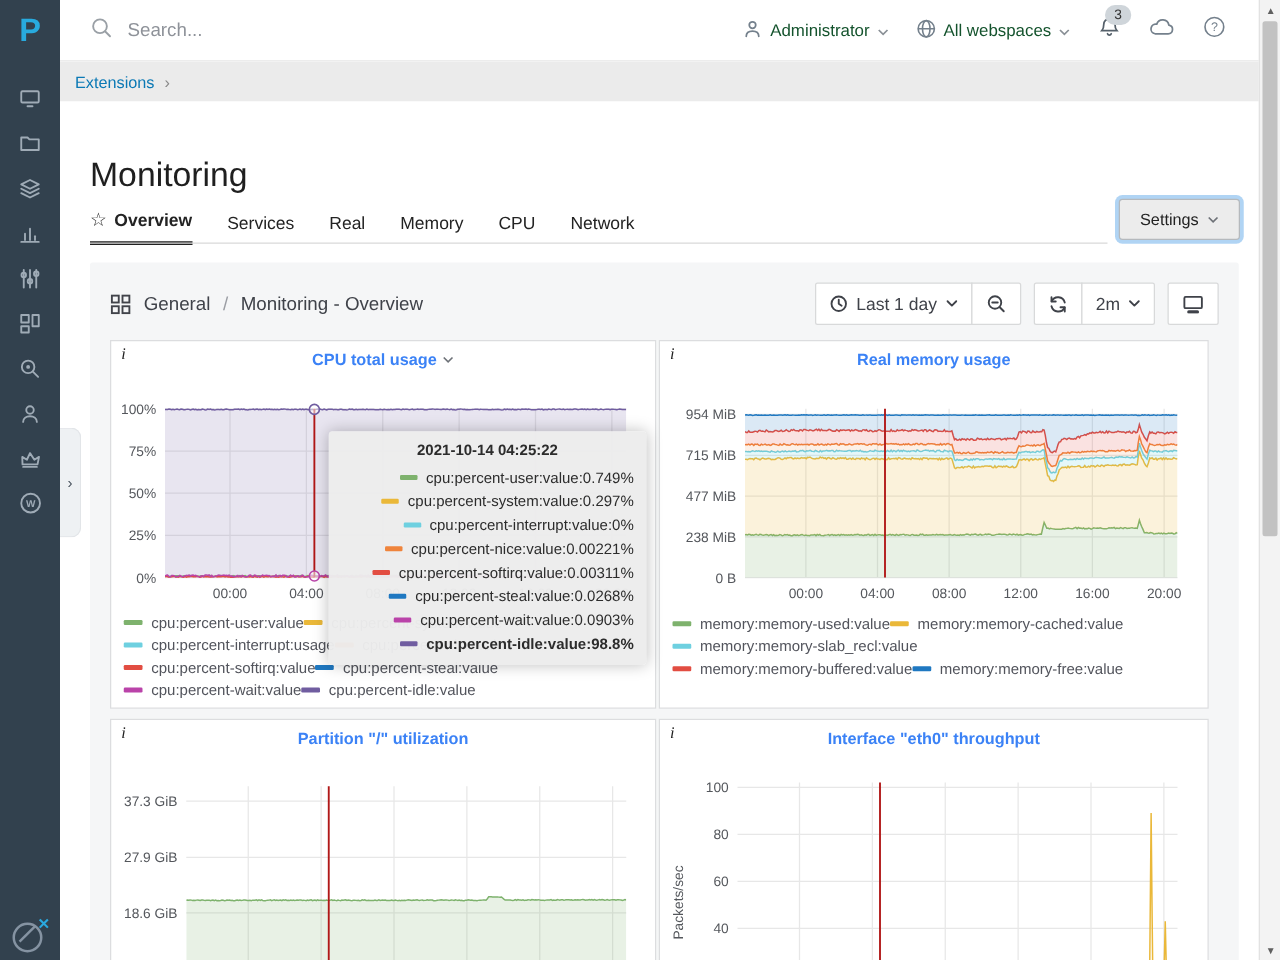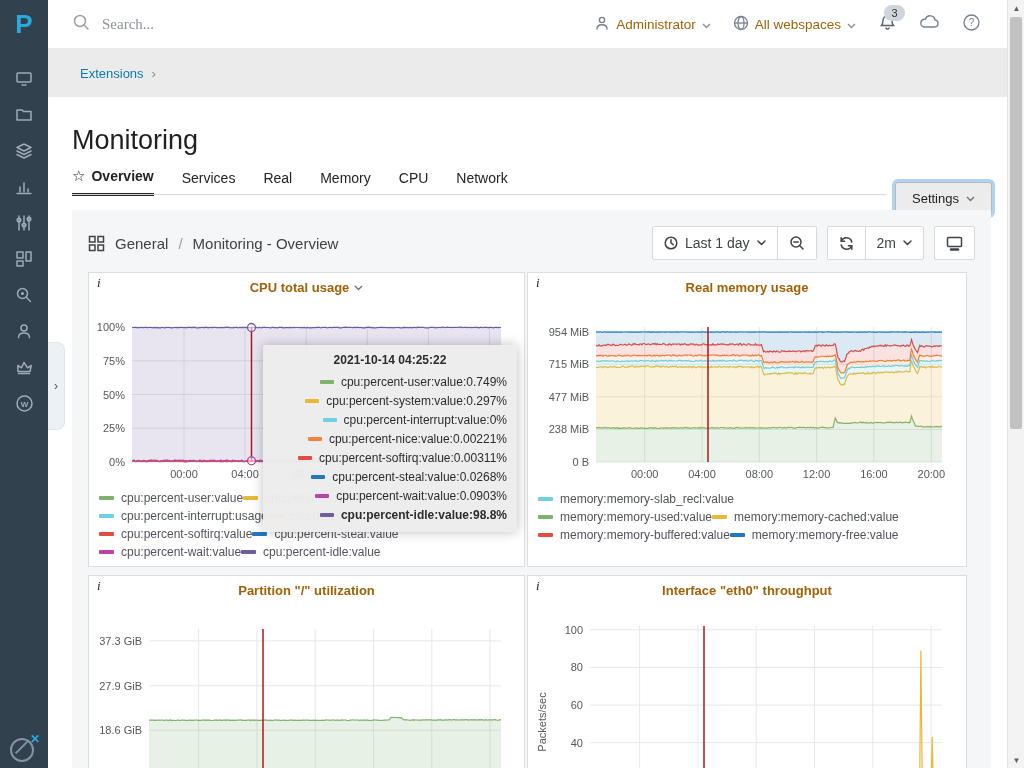--- a/index.html
+++ b/index.html
@@ -18,62 +18,62 @@
   .promo .slash{position:absolute;left:3px;top:14px;width:18px;height:2px;background:#8593a2;transform:rotate(-45deg)}
   .promo .x{position:absolute;right:0;top:0;color:#2aa9e0;font-size:12px;font-weight:bold}
   .flap{position:absolute;left:48px;top:342px;width:16px;height:86px;background:#eef1f3;
         border:1px solid #e2e5e8;border-left:none;border-radius:0 8px 8px 0;z-index:4;
         display:flex;align-items:center;justify-content:center;color:#49545e;font-size:12px;cursor:pointer}
   
   .topbar{position:absolute;left:48px;top:0;width:959px;height:48px;background:#fff;
           border-bottom:1px solid #ececec;display:flex;align-items:center;z-index:3}
   .search{display:flex;align-items:center;gap:10px;margin-left:24px;flex:0 0 auto}
   .search input{border:none;outline:none;font-size:15px;color:#555;width:220px;background:transparent;
-                font-family:Liberation Serif, serif}
+                font-family:Liberation Sans, sans-serif}
   .search input::placeholder{color:#8e9299}
   .top-right{margin-left:auto;display:flex;align-items:center;gap:22px;padding-right:26px}
-  .toplink{display:flex;align-items:center;gap:6px;color:#a16207;font-size:13.5px;cursor:pointer}
+  .toplink{display:flex;align-items:center;gap:6px;color:#14532d;font-size:13.5px;cursor:pointer}
   .bell-wrap{position:relative;cursor:pointer}
   .badge{position:absolute;top:-8px;right:-8px;background:#cfd5da;color:#333;font-size:11px;
          min-width:11px;text-align:center;padding:2px 5px;border-radius:9px}
   
-  .crumbbar{position:absolute;left:48px;top:49px;width:959px;height:48px;background:#ebebeb;
-            display:flex;align-items:center;padding-left:32px;box-sizing:border-box;z-index:2}
+  .crumbbar{position:absolute;left:48px;top:49px;width:959px;height:32px;background:#ebebeb;
+            display:flex;align-items:center;padding-left:12px;box-sizing:border-box;z-index:2}
   .crumb{color:#0b79b5;font-size:13px;cursor:pointer}
   .crumb-sep{color:#8a8a8a;font-size:13px;margin-left:8px}
   
   .content{position:absolute;left:48px;top:97px;width:959px;height:671px;background:#fff}
   .page-title{position:absolute;left:24px;top:10px;font-size:27px;font-weight:400;color:#1f1f1f}
   .tabs{position:absolute;left:24px;top:70px;display:flex;gap:28px}
   .tab{font-size:14px;color:#232323;padding-bottom:8px;cursor:pointer;display:flex;align-items:center;gap:6px}
   .tab.active{font-weight:700;border-bottom:3px solid #222}
   .tab .star{font-size:15px;font-weight:400}
   .tabs-rule{position:absolute;left:24px;top:97px;width:814px;height:1px;background:#d9d9d9}
-  .settings-btn{position:absolute;left:847px;top:85px;width:95px;height:31px;background:#ececec;
+  .settings-btn{position:absolute;left:847px;top:62px;width:95px;height:31px;background:#ececec;
                 border:1px solid #b5b9bd;border-radius:3px;box-shadow:0 0 0 3px rgba(80,160,230,.45);
                 display:flex;align-items:center;justify-content:center;gap:7px;font-size:13px;color:#222;cursor:pointer}
   
   .gf{position:absolute;left:24px;top:113px;width:919px;height:560px;background:#f5f6f7;border-radius:2px}
   .gf-toolbar{position:absolute;left:16px;right:16px;top:16px;height:34px;display:flex;align-items:center}
   .gf-crumb{display:flex;align-items:center;gap:10px;font-size:15px;color:#3f4249;cursor:pointer}
   .gf-controls{margin-left:auto;display:flex;align-items:center;gap:10px}
   .btn-row{display:flex}
   .gbtn{display:flex;align-items:center;gap:7px;background:#fff;border:1px solid #d8d9da;height:32px;
         padding:0 11px;color:#3f4249;font-size:14px;cursor:pointer}
   .btn-row .gbtn+.gbtn{margin-left:-1px}
   .gbtn:first-child{border-radius:2px 0 0 2px}
   .gbtn:last-child{border-radius:0 2px 2px 0}
   .gbtn.single{border-radius:2px}
   .gbtn svg{stroke:#3f4249;fill:none;stroke-width:1.5;stroke-linecap:round;stroke-linejoin:round}
   
   .panel{position:absolute;background:#fff;border:1px solid #dcdddf}
   .p-info{position:absolute;left:8px;top:2px;font-family:"Liberation Serif",serif;font-style:italic;
           font-size:13px;color:#222;cursor:pointer;z-index:2}
   .p-title{position:absolute;left:0;right:0;top:7px;text-align:center;font-size:13px;font-weight:700;
-           color:#a16207;cursor:pointer}
+           color:#3b82f6;cursor:pointer}
   .p-title .tcaret{margin-left:5px;vertical-align:1px}
   .chart{position:absolute;left:6px;top:36px}
   .legend{position:absolute;left:10px;font-size:12px;color:#52545c}
   .lrow{display:flex;height:18px;align-items:flex-start}
   .litem{display:flex;align-items:center;gap:7px;cursor:pointer;white-space:nowrap}
   .sw{display:inline-block;width:15px;height:4px;border-radius:1px;flex:0 0 auto}
   
   .gtooltip{position:absolute;left:263px;top:345px;width:254px;background:rgba(236,236,236,.97);
             border-radius:3px;box-shadow:0 0 12px rgba(0,0,0,.25);padding:8px 10px;box-sizing:border-box;z-index:40}
   .gt-title{text-align:center;font-size:12px;font-weight:700;color:#2c2c2c;margin-bottom:5px}
@@ -465,32 +465,32 @@
           <text x="110.7" y="169" text-anchor="middle" font-size="11" fill="#54575c">00:00</text>
           <text x="168.0" y="169" text-anchor="middle" font-size="11" fill="#54575c">04:00</text>
           <text x="225.3" y="169" text-anchor="middle" font-size="11" fill="#54575c">08:00</text>
           <text x="282.6" y="169" text-anchor="middle" font-size="11" fill="#54575c">12:00</text>
           <text x="339.9" y="169" text-anchor="middle" font-size="11" fill="#54575c">16:00</text>
           <text x="397.3" y="169" text-anchor="middle" font-size="11" fill="#54575c">20:00</text>
         </svg>
       <div class="legend" style="top:219px">
           <div class="lrow">
             <span class="litem">
+              <span class="sw" style="background: rgb(126, 178, 109);"></span>
+              <span>memory:memory-used:value</span>
+            </span>
+            <span class="litem">
+              <span class="sw" style="background: rgb(234, 184, 57);"></span>
+              <span>memory:memory-cached:value</span>
+            </span>
+          </div>
+          <div class="lrow">
+            <span class="litem">
               <span class="sw" style="background: rgb(110, 208, 224);"></span>
               <span>memory:memory-slab_recl:value</span>
-            </span>
-          </div>
-          <div class="lrow">
-            <span class="litem">
-              <span class="sw" style="background: rgb(126, 178, 109);"></span>
-              <span>memory:memory-used:value</span>
-            </span>
-            <span class="litem">
-              <span class="sw" style="background: rgb(234, 184, 57);"></span>
-              <span>memory:memory-cached:value</span>
             </span>
           </div>
           <div class="lrow">
             <span class="litem">
               <span class="sw" style="background: rgb(226, 77, 66);"></span>
               <span>memory:memory-buffered:value</span>
             </span>
             <span class="litem">
               <span class="sw" style="background: rgb(31, 120, 193);"></span>
               <span>memory:memory-free:value</span>

